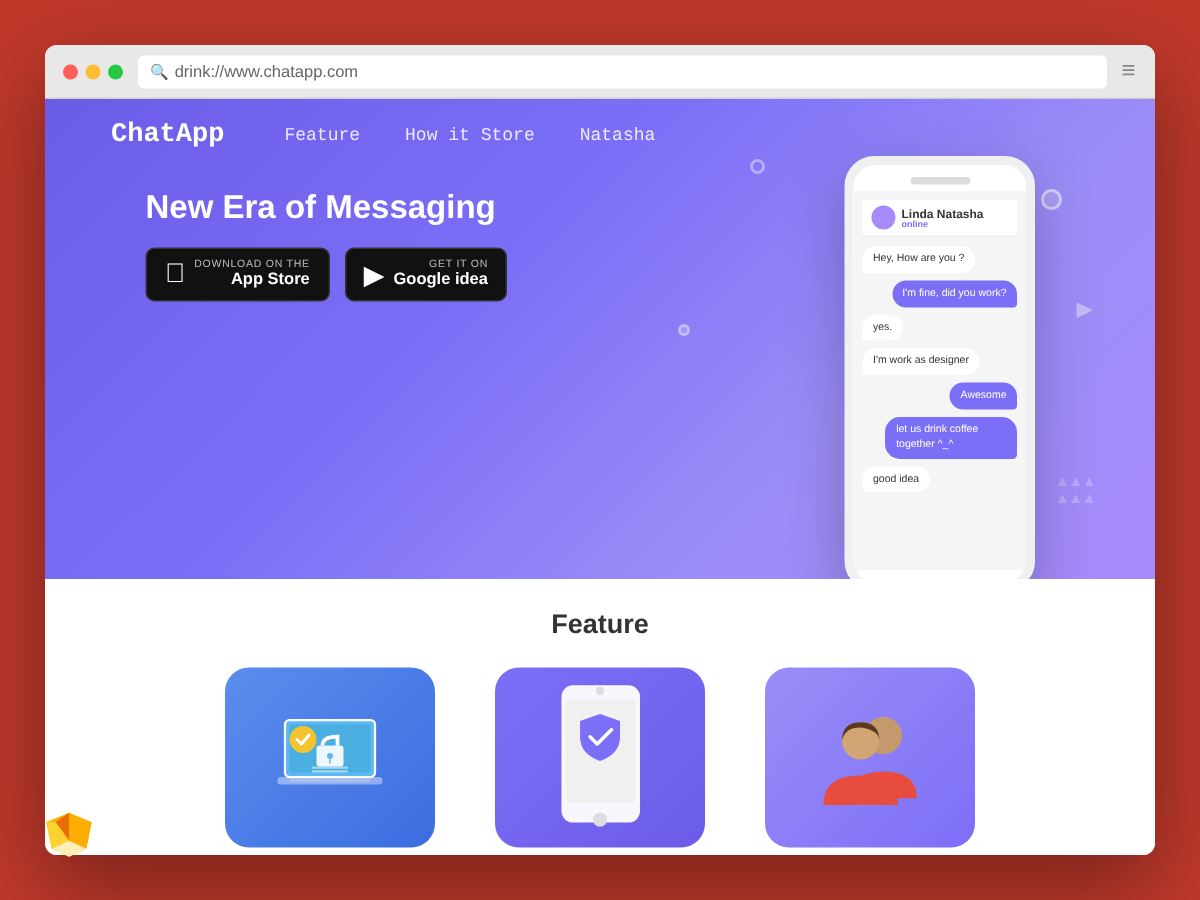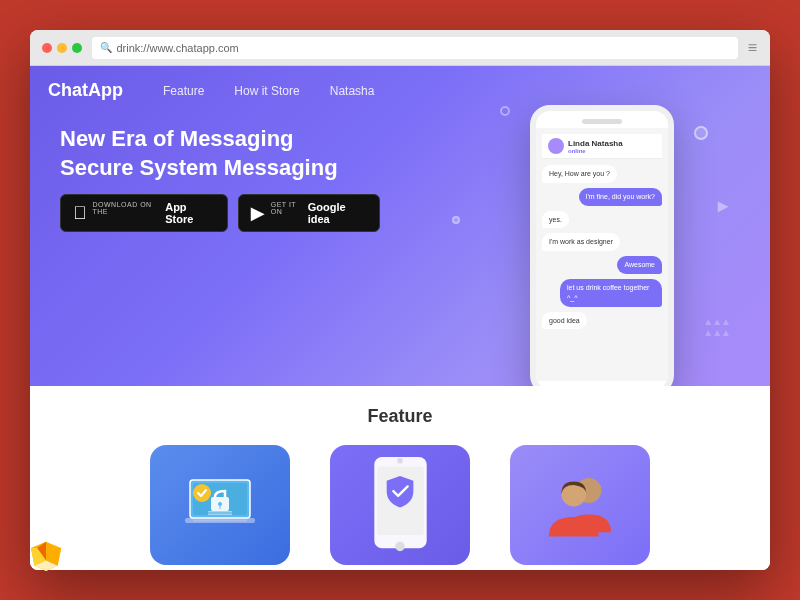--- a/index.html
+++ b/index.html
@@ -77,22 +77,23 @@
       position: relative;
       height: 320px;
       overflow: hidden;
       flex-shrink: 0;
     }
 
     
     .nav {
       display: flex;
       align-items: center;
-      padding: 14px 18px;
+      padding: 14px 44px;
       gap: 30px;
+      font-family: Liberation Mono, monospace;
     }
     .nav-brand {
       font-size: 18px;
       font-weight: 700;
       color: white;
       margin-right: 10px;
     }
     .nav-link {
       font-size: 12px;
       color: rgba(255,255,255,0.85);
@@ -102,20 +103,21 @@
 
     
     .hero-content {
       display: flex;
       padding: 10px 30px 0;
       position: relative;
     }
     .hero-text {
       flex: 1;
       max-width: 320px;
+      margin-left: 37px;
     }
     .hero-title {
       font-size: 22px;
       font-weight: 700;
       color: white;
       line-height: 1.3;
       margin-bottom: 12px;
     }
     .hero-subtitle {
       font-size: 11px;
@@ -139,39 +141,41 @@
       gap: 6px;
       cursor: pointer;
       border: 1px solid #333;
       min-width: 90px;
     }
     .store-btn-icon {
       font-size: 18px;
     }
     .store-btn-text {
       display: flex;
+      flex-direction: column;
+      align-items: flex-end;
     }
     .store-btn-small {
       font-size: 7px;
       color: rgba(255,255,255,0.7);
       text-transform: uppercase;
       letter-spacing: 0.5px;
     }
     .store-btn-large {
       font-size: 11px;
       font-weight: 600;
       color: white;
     }
 
     
     .phone-mockup {
       position: absolute;
-      right: 96px;
+      right: 80px;
       top: -10px;
-      width: 144px;
+      width: 127px;
       height: 290px;
       background: white;
       border-radius: 20px;
       box-shadow: 0 15px 40px rgba(0,0,0,0.25);
       overflow: hidden;
       border: 6px solid #f0f0f0;
     }
     .phone-speaker {
       width: 40px;
       height: 5px;
@@ -343,21 +347,20 @@
         <span class="nav-brand">ChatApp</span>
         <a class="nav-link">Feature</a>
         <a class="nav-link">How it Store</a>
         <a class="nav-link">Natasha</a>
       </nav>
 
       <div class="hero-content">
         <div class="hero-text">
           <h1 class="hero-title">
             <span>New Era of Messaging</span><br>
-            <span>Secure System Messaging</span>
           </h1>
           <div class="store-buttons">
             <div class="store-btn">
               <span class="store-btn-icon"></span>
               <div class="store-btn-text">
                 <span class="store-btn-small">Download on the</span>
                 <span class="store-btn-large">App Store</span>
               </div>
             </div>
             <div class="store-btn">

